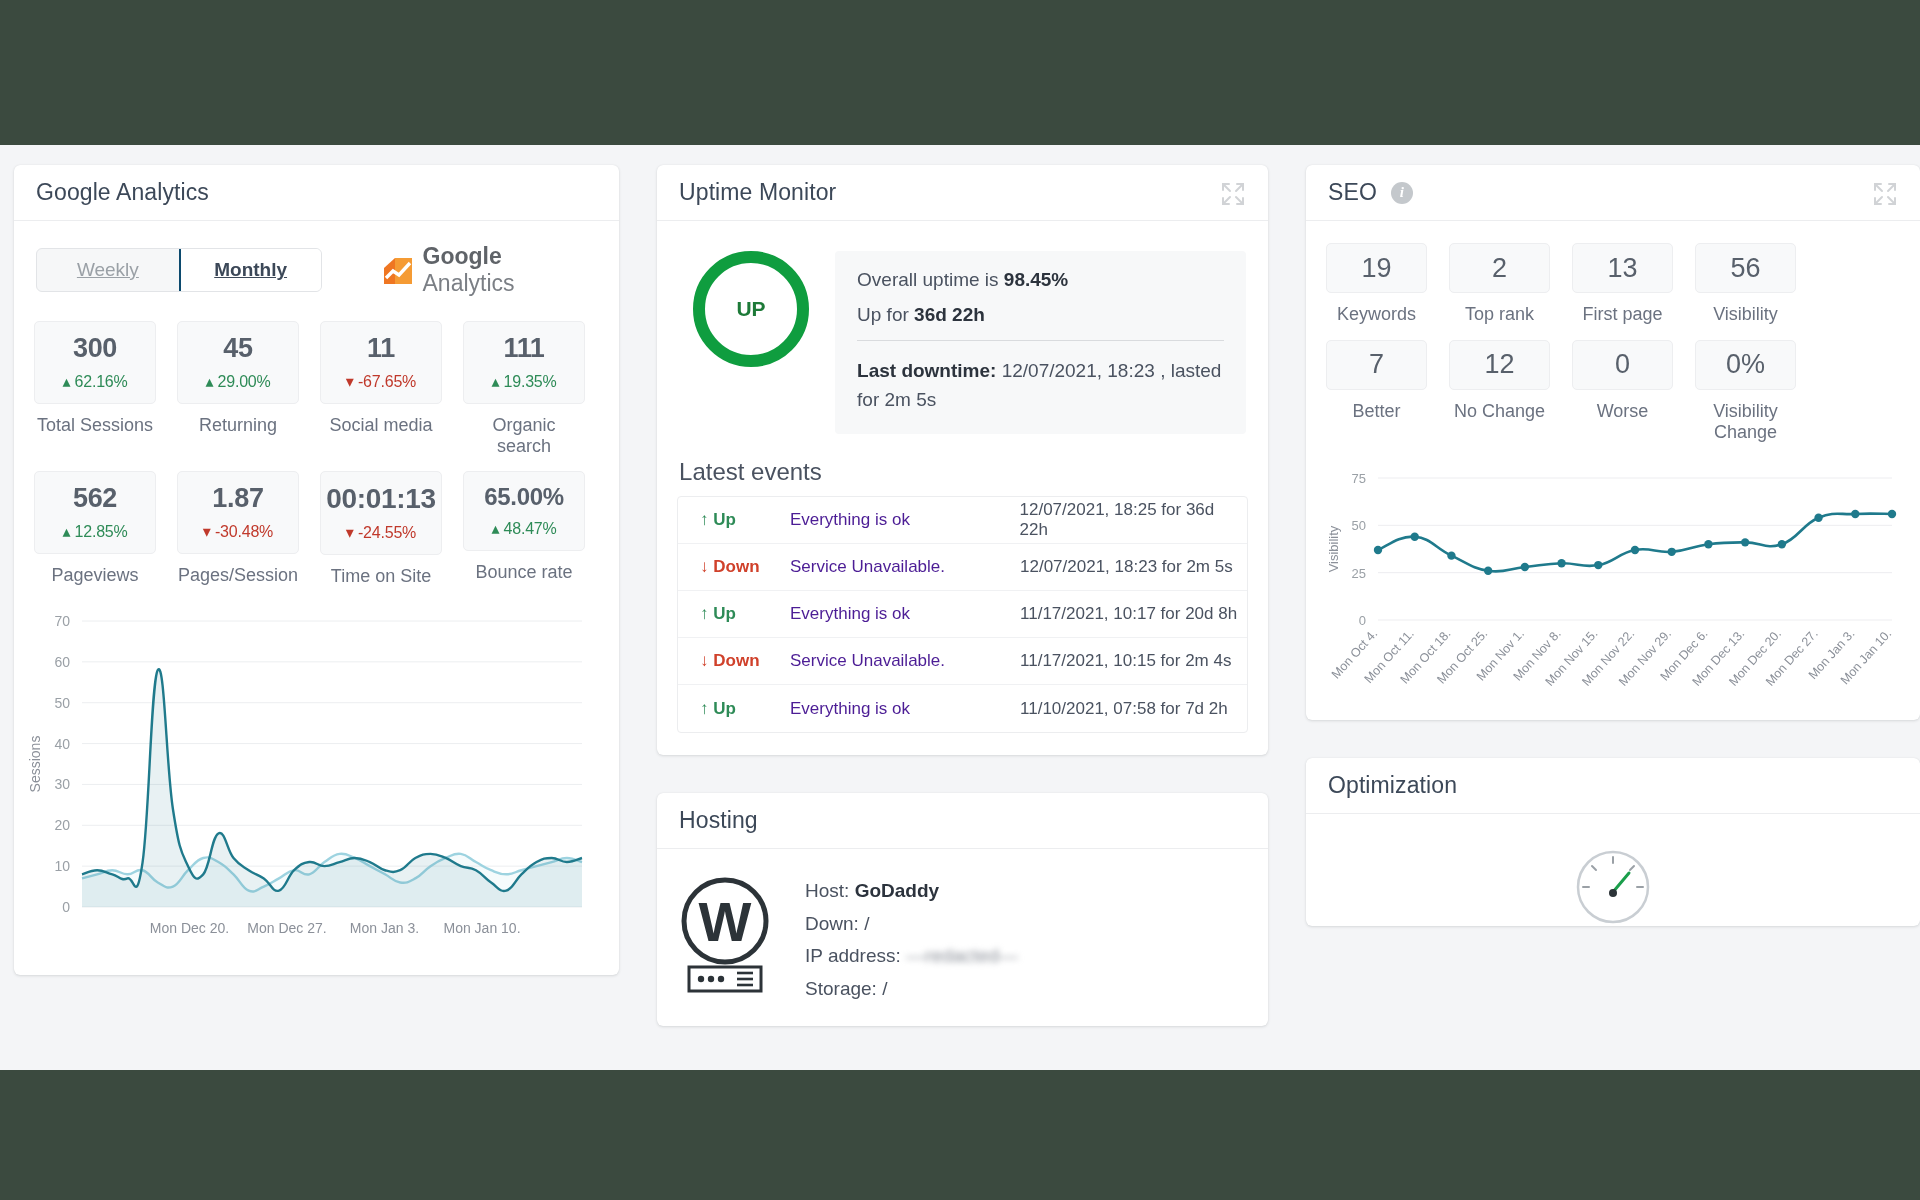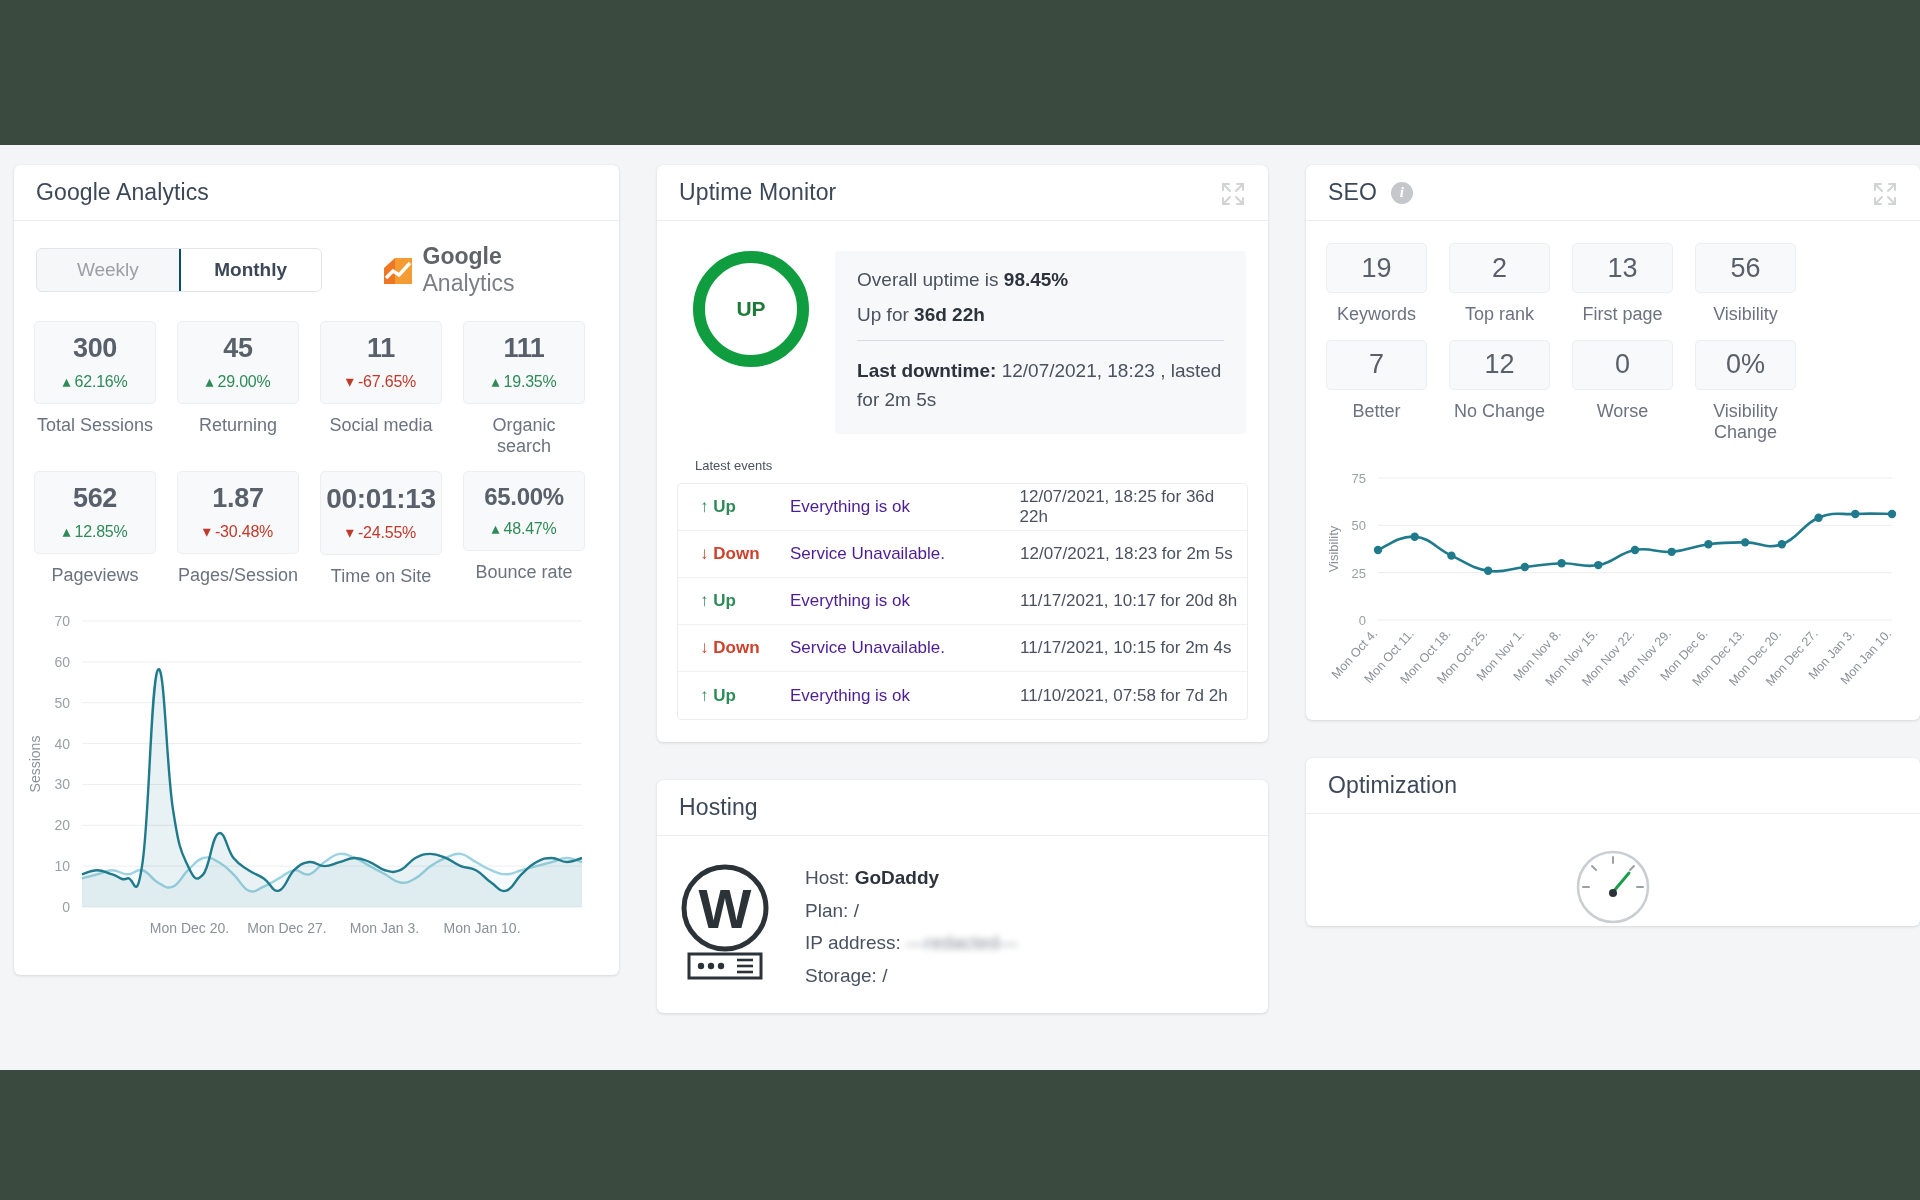--- a/index.html
+++ b/index.html
@@ -57,21 +57,21 @@
   .expand-icon { position: absolute; right: 22px; top: 16px; width: 26px; height: 26px; opacity: .45; cursor: pointer; }
 
   
   .ga-top { display: flex; align-items: center; padding: 22px 22px 6px 22px; }
   .toggle {
     display: flex; border: 1px solid #e2e4e7; border-radius: 6px; overflow: hidden;
     background: #f6f7f8; height: 44px;
   }
   .toggle div {
     display: flex; align-items: center; justify-content: center;
-    width: 143px; font-size: 19px; color: #9aa0a6; cursor: pointer;
+    width: 143px; font-size: 19px; color: #9aa0a6; cursor: pointer; text-decoration: underline;
   }
   .toggle div.active { background: #fff; color: #3c4858; font-weight: bold; border-left: 2px solid #0c4a6e; }
   .ga-logo { display: flex; align-items: center; margin-left: 60px; gap: 9px; }
   .ga-logo-mark { width: 32px; height: 32px; position: relative; }
   .ga-logo-text { font-size: 23px; color: #7b7f85; }
   .ga-logo-text b { color: #5f6368; font-weight: bold; }
 
   
   .metrics { padding: 18px 20px 4px 20px; }
   .mrow { display: flex; gap: 21px; margin-bottom: 4px; }
@@ -98,21 +98,21 @@
     margin-left: 14px; flex: 0 0 auto;
   }
   .donut span { font-size: 21px; font-weight: bold; color: #1d7a38; }
   .uptime-info { background: #f7f8f9; border-radius: 4px; padding: 18px 22px 20px 22px; flex: 1; }
   .uptime-line { font-size: 19px; color: #4a5260; margin-bottom: 13px; }
   .uptime-line b { color: #2c333d; }
   .uptime-sep { height: 1px; background: #d9dbde; margin: 14px 0 16px 0; }
   .uptime-down { font-size: 19px; color: #4a5260; line-height: 1.5; }
   .uptime-down b { color: #2c333d; }
 
-  .events-title { font-size: 13px; color: #4a5260; padding: 16px 22px 10px 22px; margin-left: 16px; }
+  .events-title { font-size: 24px; color: #4a5260; padding: 16px 22px 10px 22px; }
   .events { margin: 0 20px 22px 20px; border: 1px solid #ecedef; border-radius: 4px; }
   .erow { display: flex; align-items: center; height: 47px; border-bottom: 1px solid #f0f1f3; font-size: 17px; }
   .erow:last-child { border-bottom: none; }
   .estatus { width: 112px; padding-left: 22px; font-weight: bold; }
   .estatus.up { color: #2e8b57; }
   .estatus.down { color: #d0412b; }
   .emsg { width: 230px; color: #4c1d95; }
   .etime { color: #4a5260; }
 
   
@@ -350,21 +350,21 @@
               <circle cx="42" cy="104" r="3.2" fill="#2c3338"></circle>
               <g stroke="#2c3338" stroke-width="2.6">
                 <path d="M58 98 H74"></path>
                   <path d="M58 104 H74"></path>
                   <path d="M58 110 H74"></path>
               </g>
             </svg>
           </span>
           <div class="host-lines">
             <div><span>Host:</span> <b>GoDaddy</b></div>
-            <div><span>Plan:</span> <span>/</span></div>
+            <div><span>Down:</span> <span>/</span></div>
             <div><span>IP address:</span> <span class="blur">—redacted—</span></div>
             <div><span>Storage:</span> <span>/</span></div>
           </div>
         </div>
       </div>
     </div>
 
     <div class="col col-c">
 
       <div class="card">

